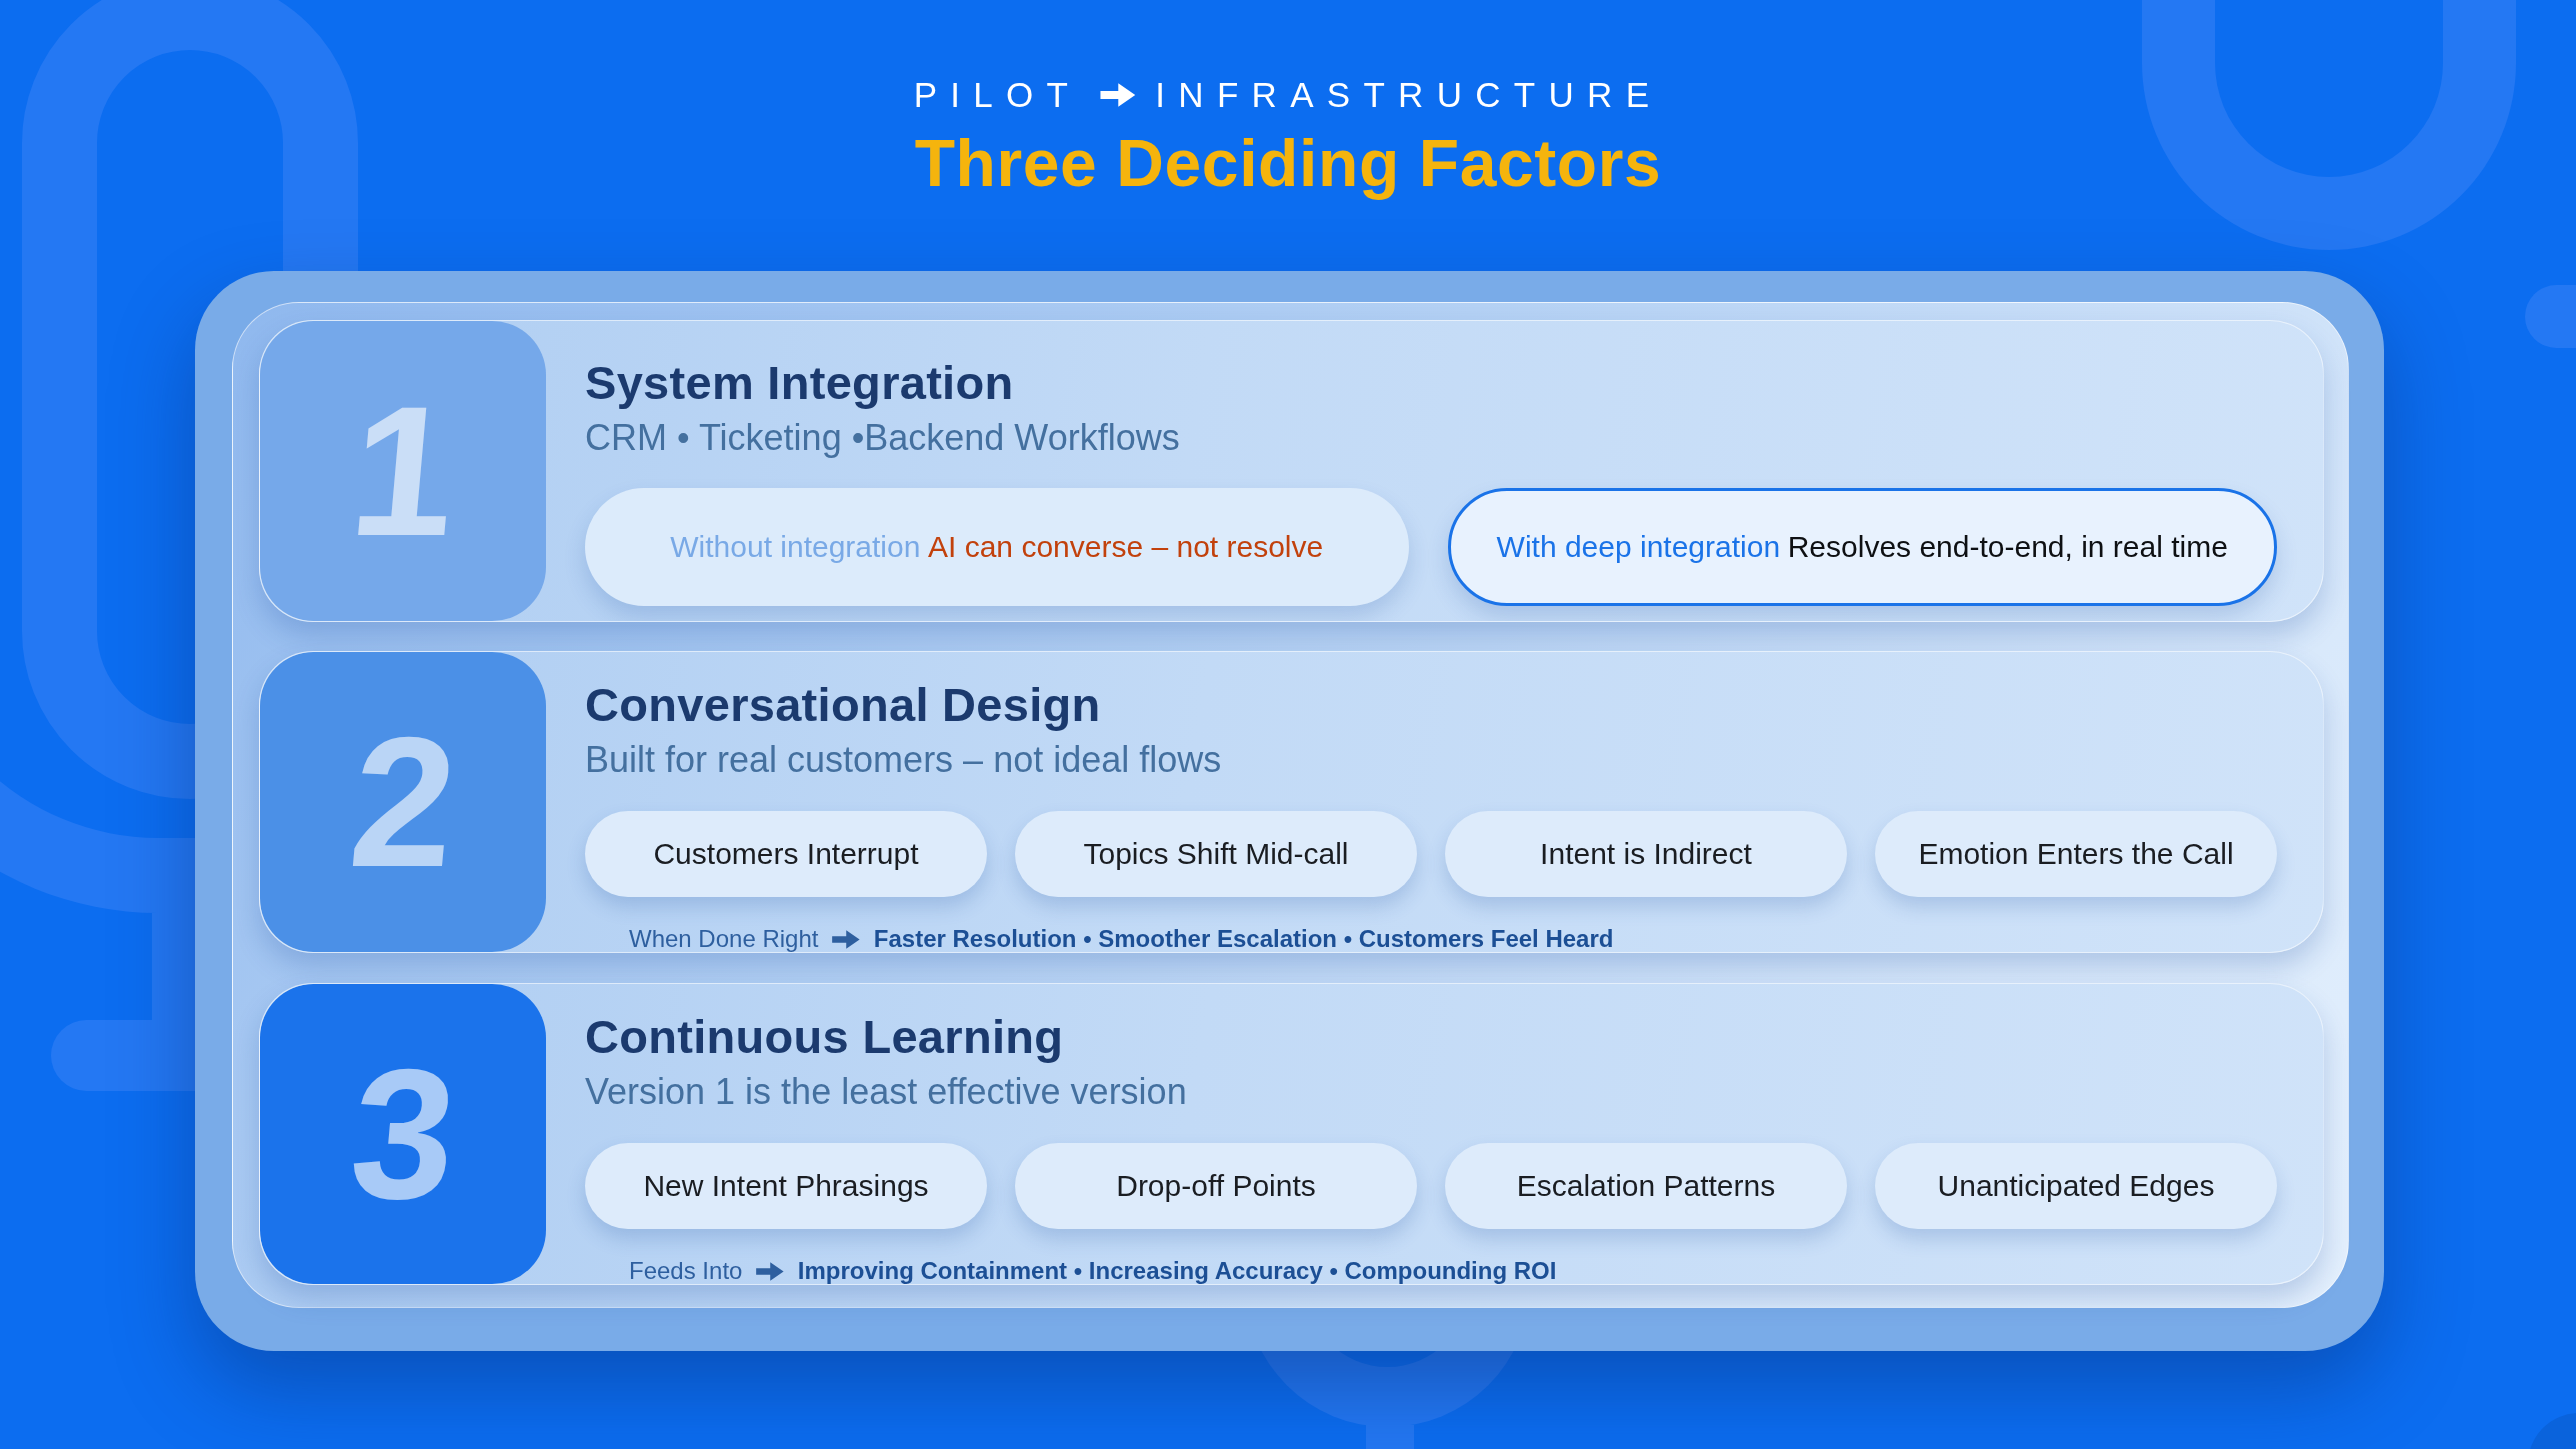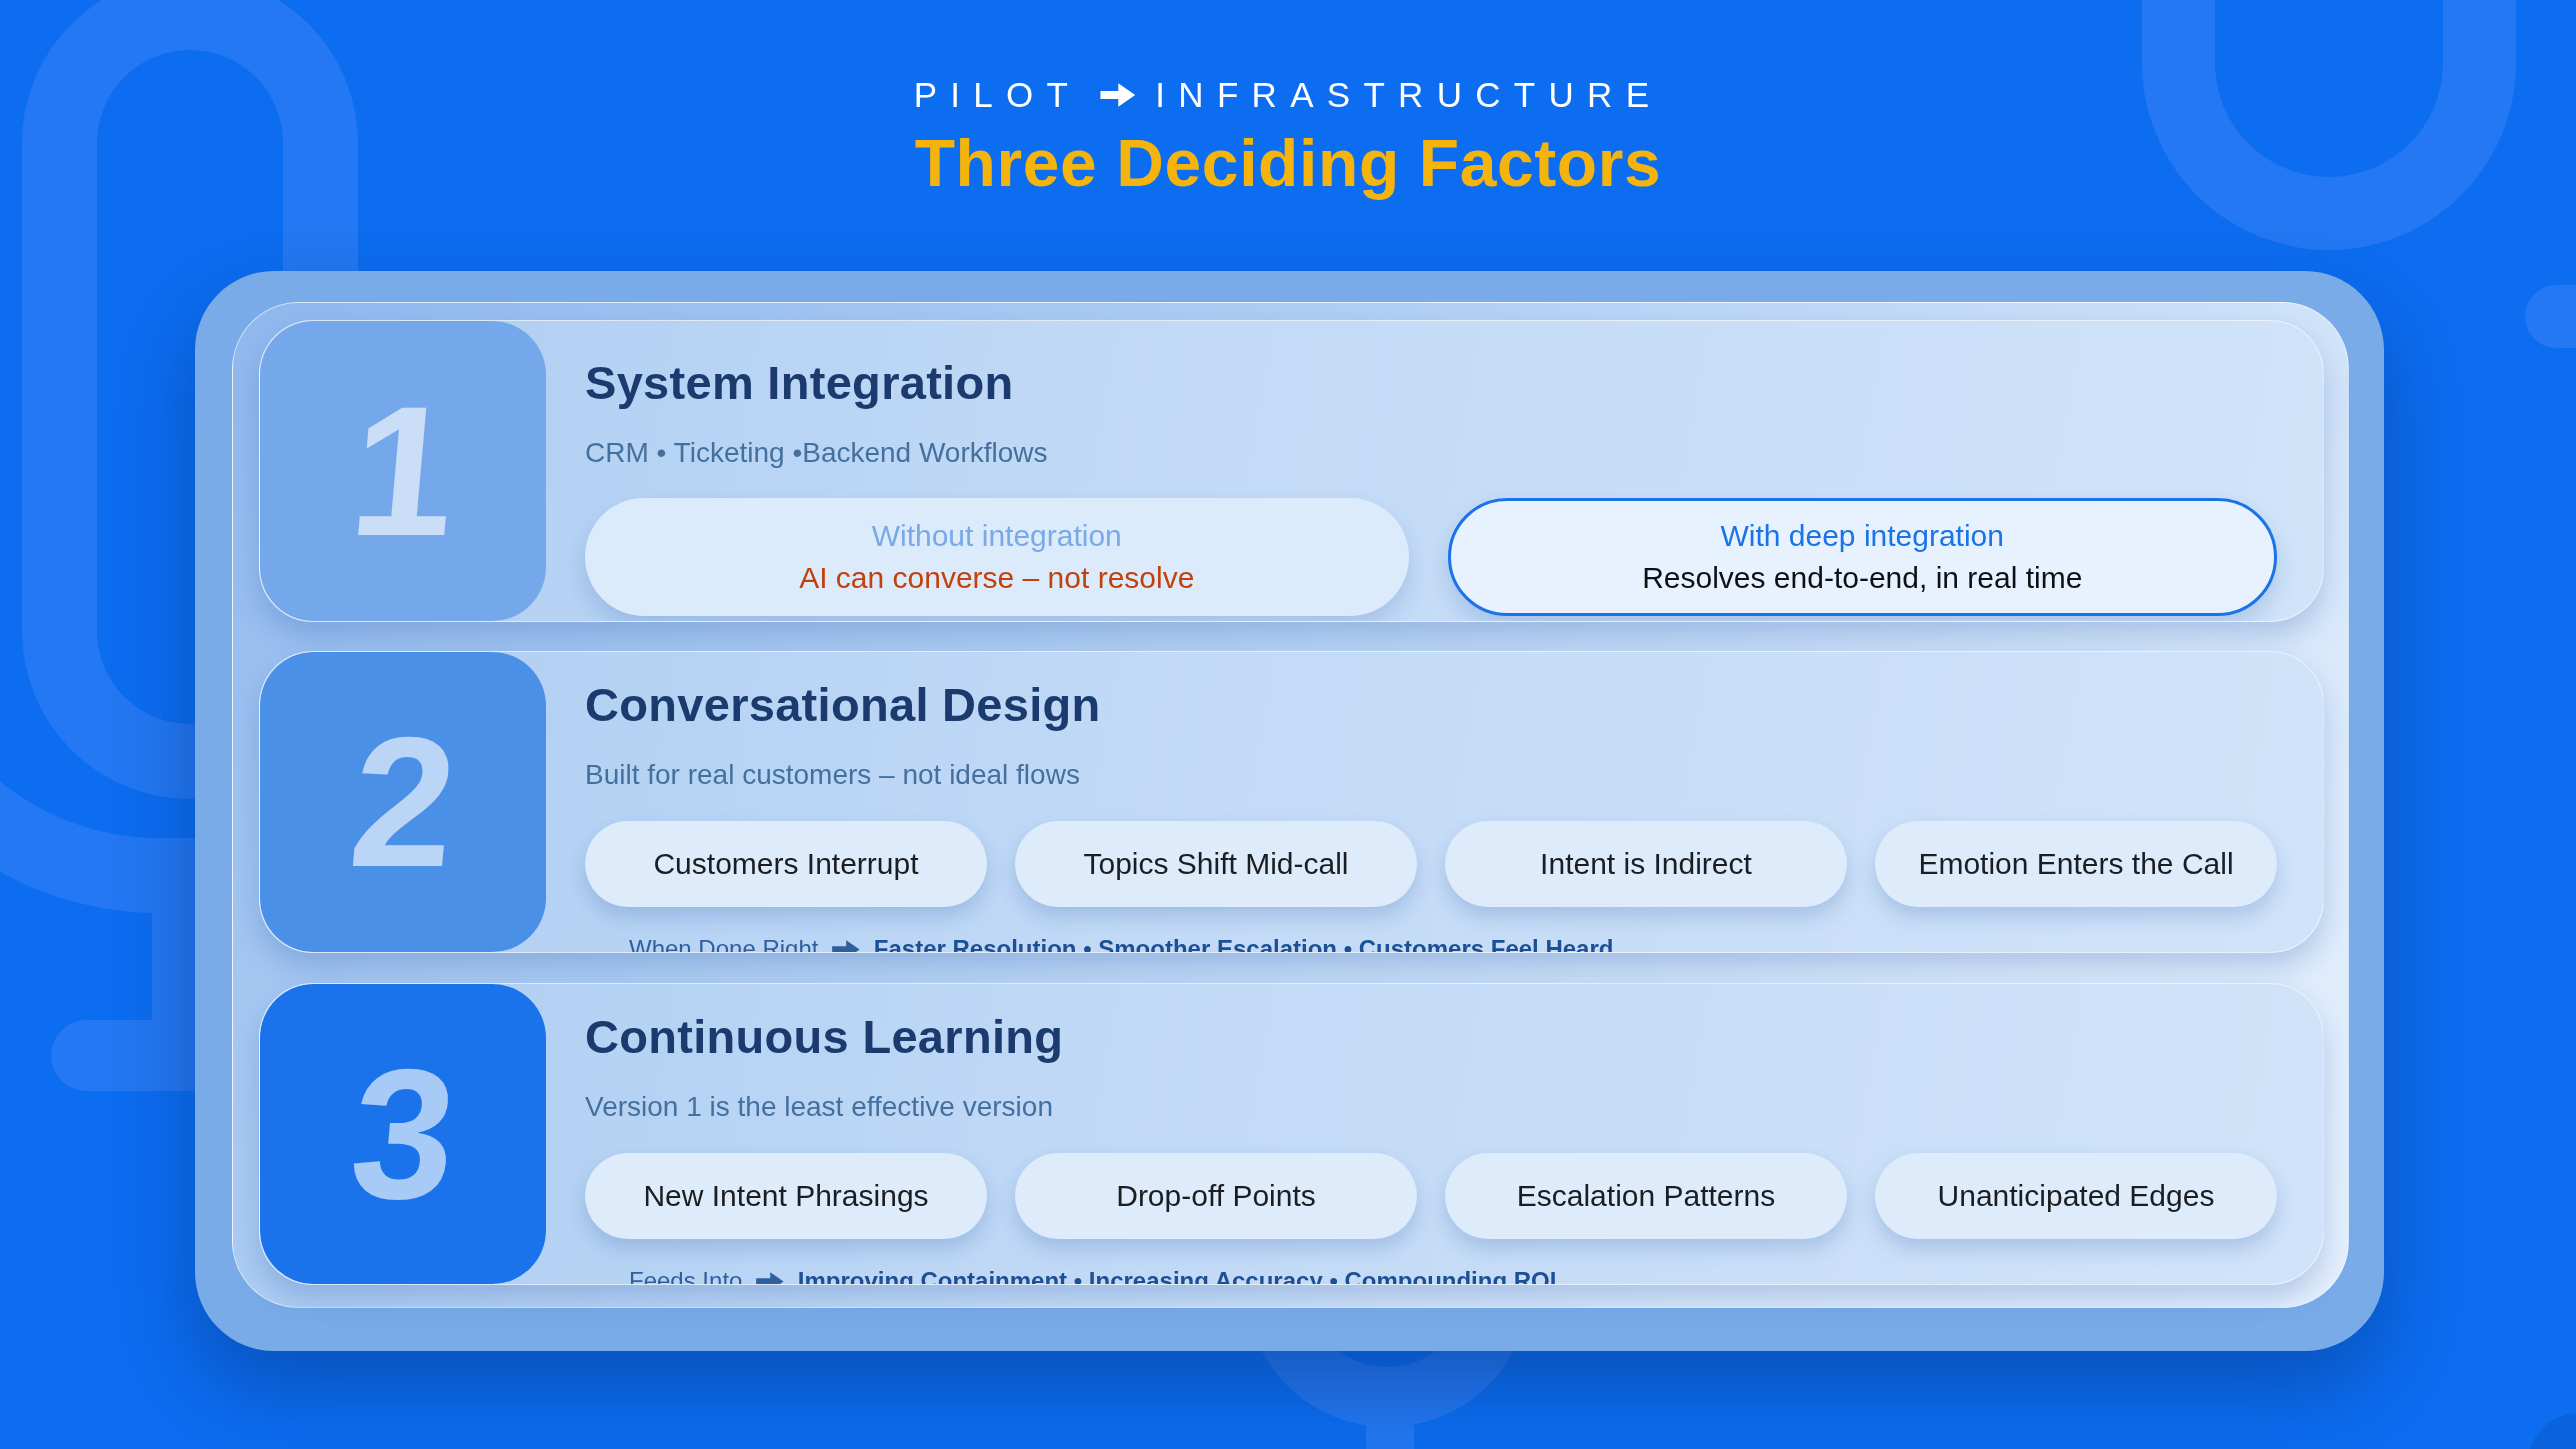--- a/index.html
+++ b/index.html
@@ -69,27 +69,27 @@
   .badge-2 { background: #4B90E7; }
   .badge-3 { background: #1B73EB; }
   .num {
     font-size: 185px; font-weight: 700; line-height: 1;
     color: rgba(255, 255, 255, 0.62); transform: skewX(-5deg);
   }
 
   .row-content { flex: 1; display: flex; flex-direction: column; padding: 25px 46px 21.5px 39px; }
   .row-1 .row-content { padding-top: 34px; }
   .row-title { font-size: 47px; font-weight: 700; color: #1B3A6E; letter-spacing: 0.3px; }
-  .row-sub   { font-size: 28px; color: #44709F; margin-top: 27px; }
+  .row-sub   { font-size: 36px; color: #44709F; margin-top: 7px; }
 
   
   .compare { display: flex; gap: 39px; margin-top: 29px; }
   .pill {
     flex: 1; height: 118px; border-radius: 60px; background: #DCEBFB;
-    display: flex; flex-direction: column; align-items: center; justify-content: center; gap: 7.6px;
+    display: flex; flex-direction: row; align-items: center; justify-content: center; gap: 7.6px;
     box-shadow: 0 11.4px 21.5px rgba(30, 80, 160, 0.18);
   }
   .pill.highlight { background: #E8F2FE; border: 3.2px solid #1A73E8; }
   .pill-top    { font-size: 30px; color: #79A9E6; }
   .pill-bottom { font-size: 30px; color: #c2410c; }
   .pill.highlight .pill-top    { color: #1A73E8; }
   .pill.highlight .pill-bottom { color: #0E1013; }
 
   
   .chips { display: flex; gap: 28px; margin-top: 30px; }

